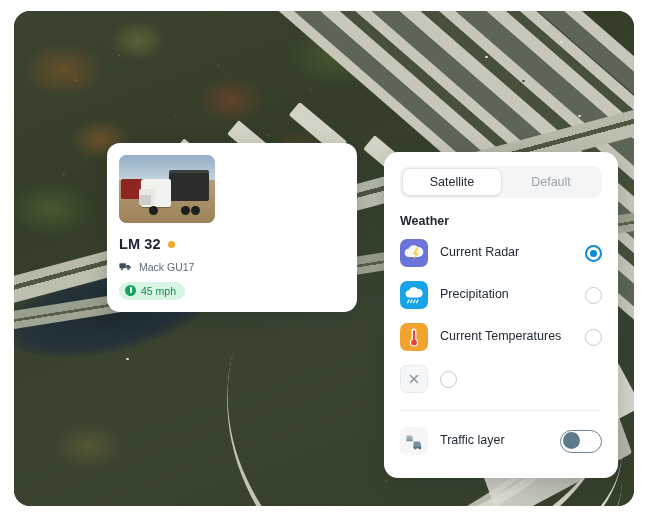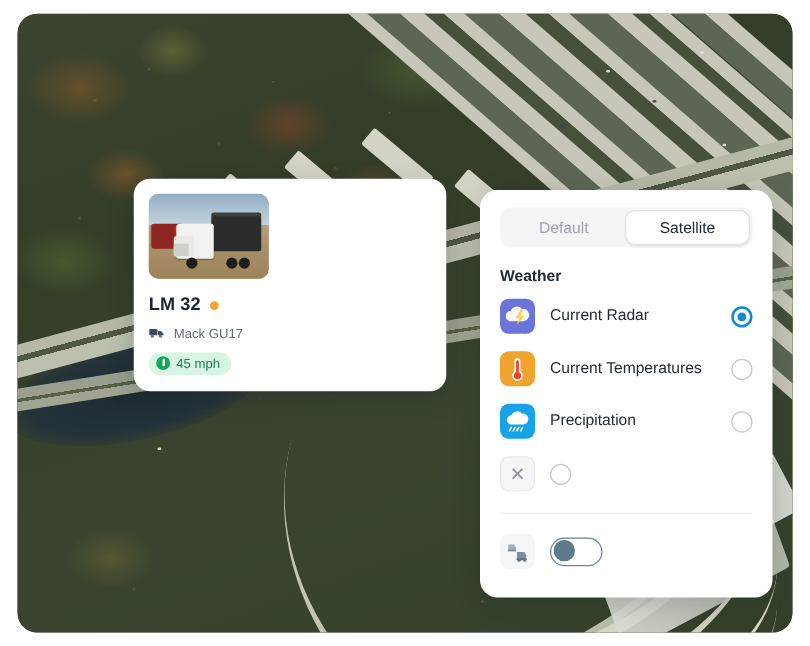--- a/index.html
+++ b/index.html
@@ -322,67 +322,67 @@
       <div class="speed-pill">
         <span class="speed-dot"></span>
         <span class="speed-text">45 mph</span>
       </div>
     </div>
   </div>
 
   <div class="panel">
 
     <div class="seg">
+      <button class="seg-btn active">Satellite</button>
       <button class="seg-btn">Default</button>
-      <button class="seg-btn active">Satellite</button>
     </div>
 
     <div class="panel-h">Weather</div>
 
     <div class="opt">
       <span class="opt-ico" style="background:#6b74d8">
         <svg width="28" height="28" viewBox="0 0 28 28">
           <path d="M8 18a4.2 4.2 0 0 1 .6-8.3 5.4 5.4 0 0 1 9.1-1.6A4 4 0 0 1 19 18z" fill="#fff" opacity=".95"></path>
           <path d="M16.5 8.5l-4 7h3l-2.2 5.4 6-7.2h-3.1l2.3-5.2z" fill="#ffd23f"></path>
         </svg>
       </span>
       <span class="opt-label">Current Radar</span>
       <span class="radio on"></span>
-    </div>
-
-    <div class="opt">
-      <span class="opt-ico" style="background:#f0a32e">
-        <svg width="28" height="28" viewBox="0 0 28 28">
-          <rect x="11.6" y="5.5" width="4.8" height="13" rx="2.4" fill="#fff"></rect>
-          <circle cx="14" cy="19.4" r="4.2" fill="#fff"></circle>
-          <rect x="12.9" y="7.2" width="2.2" height="11.5" rx="1.1" fill="#e2453a"></rect>
-          <circle cx="14" cy="19.4" r="2.9" fill="#e2453a"></circle>
-        </svg>
-      </span>
-      <span class="opt-label">Current Temperatures</span>
-      <span class="radio"></span>
     </div>
 
     <div class="opt">
       <span class="opt-ico" style="background:#17a3e8">
         <svg width="28" height="28" viewBox="0 0 28 28">
           <path d="M8.5 16.5a3.7 3.7 0 0 1 .6-7.3 5 5 0 0 1 8.5-1.3 3.6 3.6 0 0 1 1.4 8.6z" fill="#fff"></path>
           <g stroke="#fff" stroke-width="1.3" stroke-linecap="round" opacity=".95">
             <line x1="9" y1="19" x2="7.6" y2="21.6"></line>
             <line x1="12" y1="19" x2="10.6" y2="21.6"></line>
             <line x1="15" y1="19" x2="13.6" y2="21.6"></line>
             <line x1="18" y1="19" x2="16.6" y2="21.6"></line>
           </g>
         </svg>
       </span>
       <span class="opt-label">Precipitation</span>
       <span class="radio"></span>
     </div>
 
     <div class="opt">
+      <span class="opt-ico" style="background:#f0a32e">
+        <svg width="28" height="28" viewBox="0 0 28 28">
+          <rect x="11.6" y="5.5" width="4.8" height="13" rx="2.4" fill="#fff"></rect>
+          <circle cx="14" cy="19.4" r="4.2" fill="#fff"></circle>
+          <rect x="12.9" y="7.2" width="2.2" height="11.5" rx="1.1" fill="#e2453a"></rect>
+          <circle cx="14" cy="19.4" r="2.9" fill="#e2453a"></circle>
+        </svg>
+      </span>
+      <span class="opt-label">Current Temperatures</span>
+      <span class="radio"></span>
+    </div>
+
+    <div class="opt">
       <span class="opt-ico" style="background:#f5f6f8;border:1px solid #e7e9ed;box-sizing:border-box">
         <svg width="26" height="26" viewBox="0 0 26 26">
           <g stroke="#8e98a3" stroke-width="1.5" stroke-linecap="round">
             <line x1="9.5" y1="9.5" x2="16.5" y2="16.5"></line>
             <line x1="16.5" y1="9.5" x2="9.5" y2="16.5"></line>
           </g>
         </svg>
       </span>
       <span class="radio"></span>
     </div>
@@ -393,19 +393,20 @@
       <span class="opt-ico" style="background:#f5f6f8">
         <svg width="28" height="28" viewBox="0 0 28 28">
           <path d="M6.5 8.5h5l1.2 2.2v2.6H6.5z" fill="#9fb0bd"></path>
           <rect x="6.2" y="12.6" width="6.6" height="1.6" rx=".7" fill="#7d909f"></rect>
           <path d="M13.5 14.5h6l1.5 2.6v3.2h-7.5z" fill="#7d909f"></path>
           <rect x="13.2" y="19.6" width="8.2" height="1.6" rx=".7" fill="#5f7482"></rect>
           <circle cx="15.3" cy="21.2" r="1.2" fill="#5f7482"></circle>
           <circle cx="19.8" cy="21.2" r="1.2" fill="#5f7482"></circle>
         </svg>
       </span>
+      <span class="opt-label">Traffic layer</span>
       <span class="toggle">
         <span class="knob"></span>
       </span>
     </div>
 
   </div>
 </div>
 
 </body></html>

